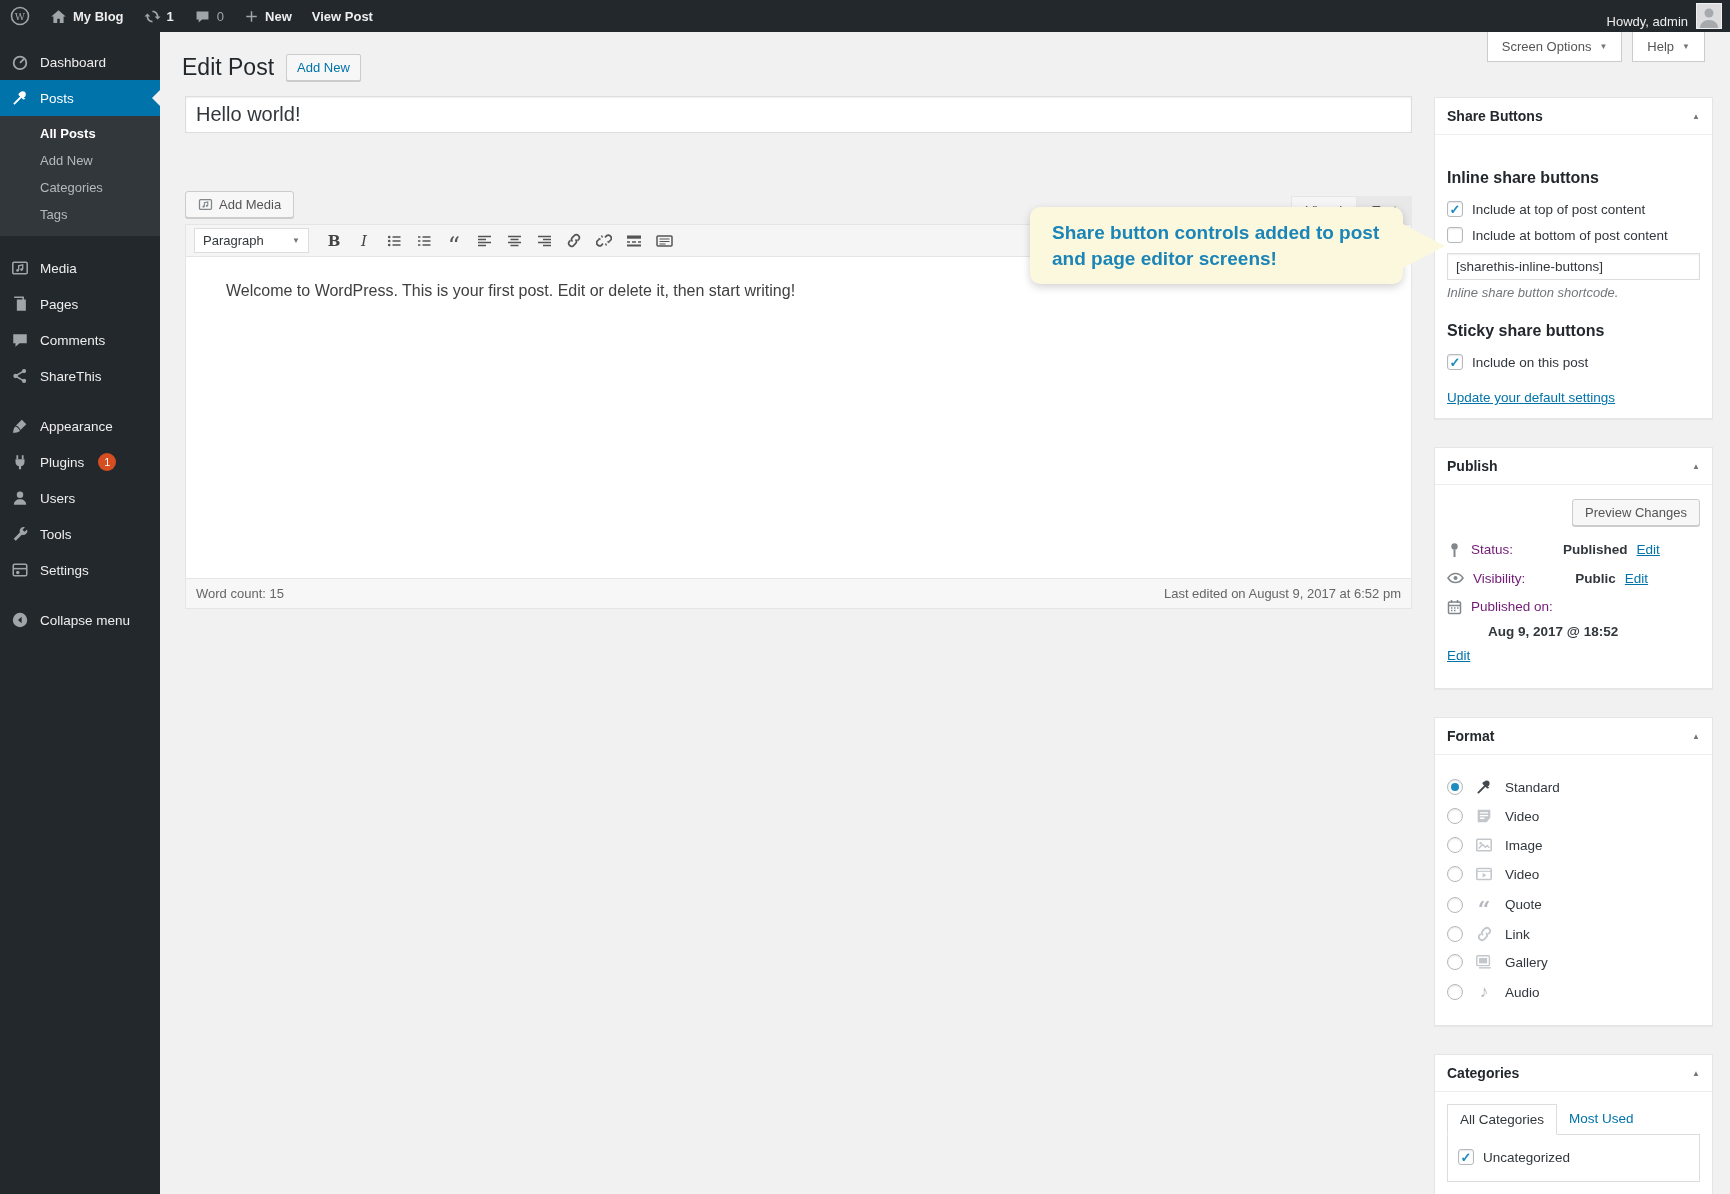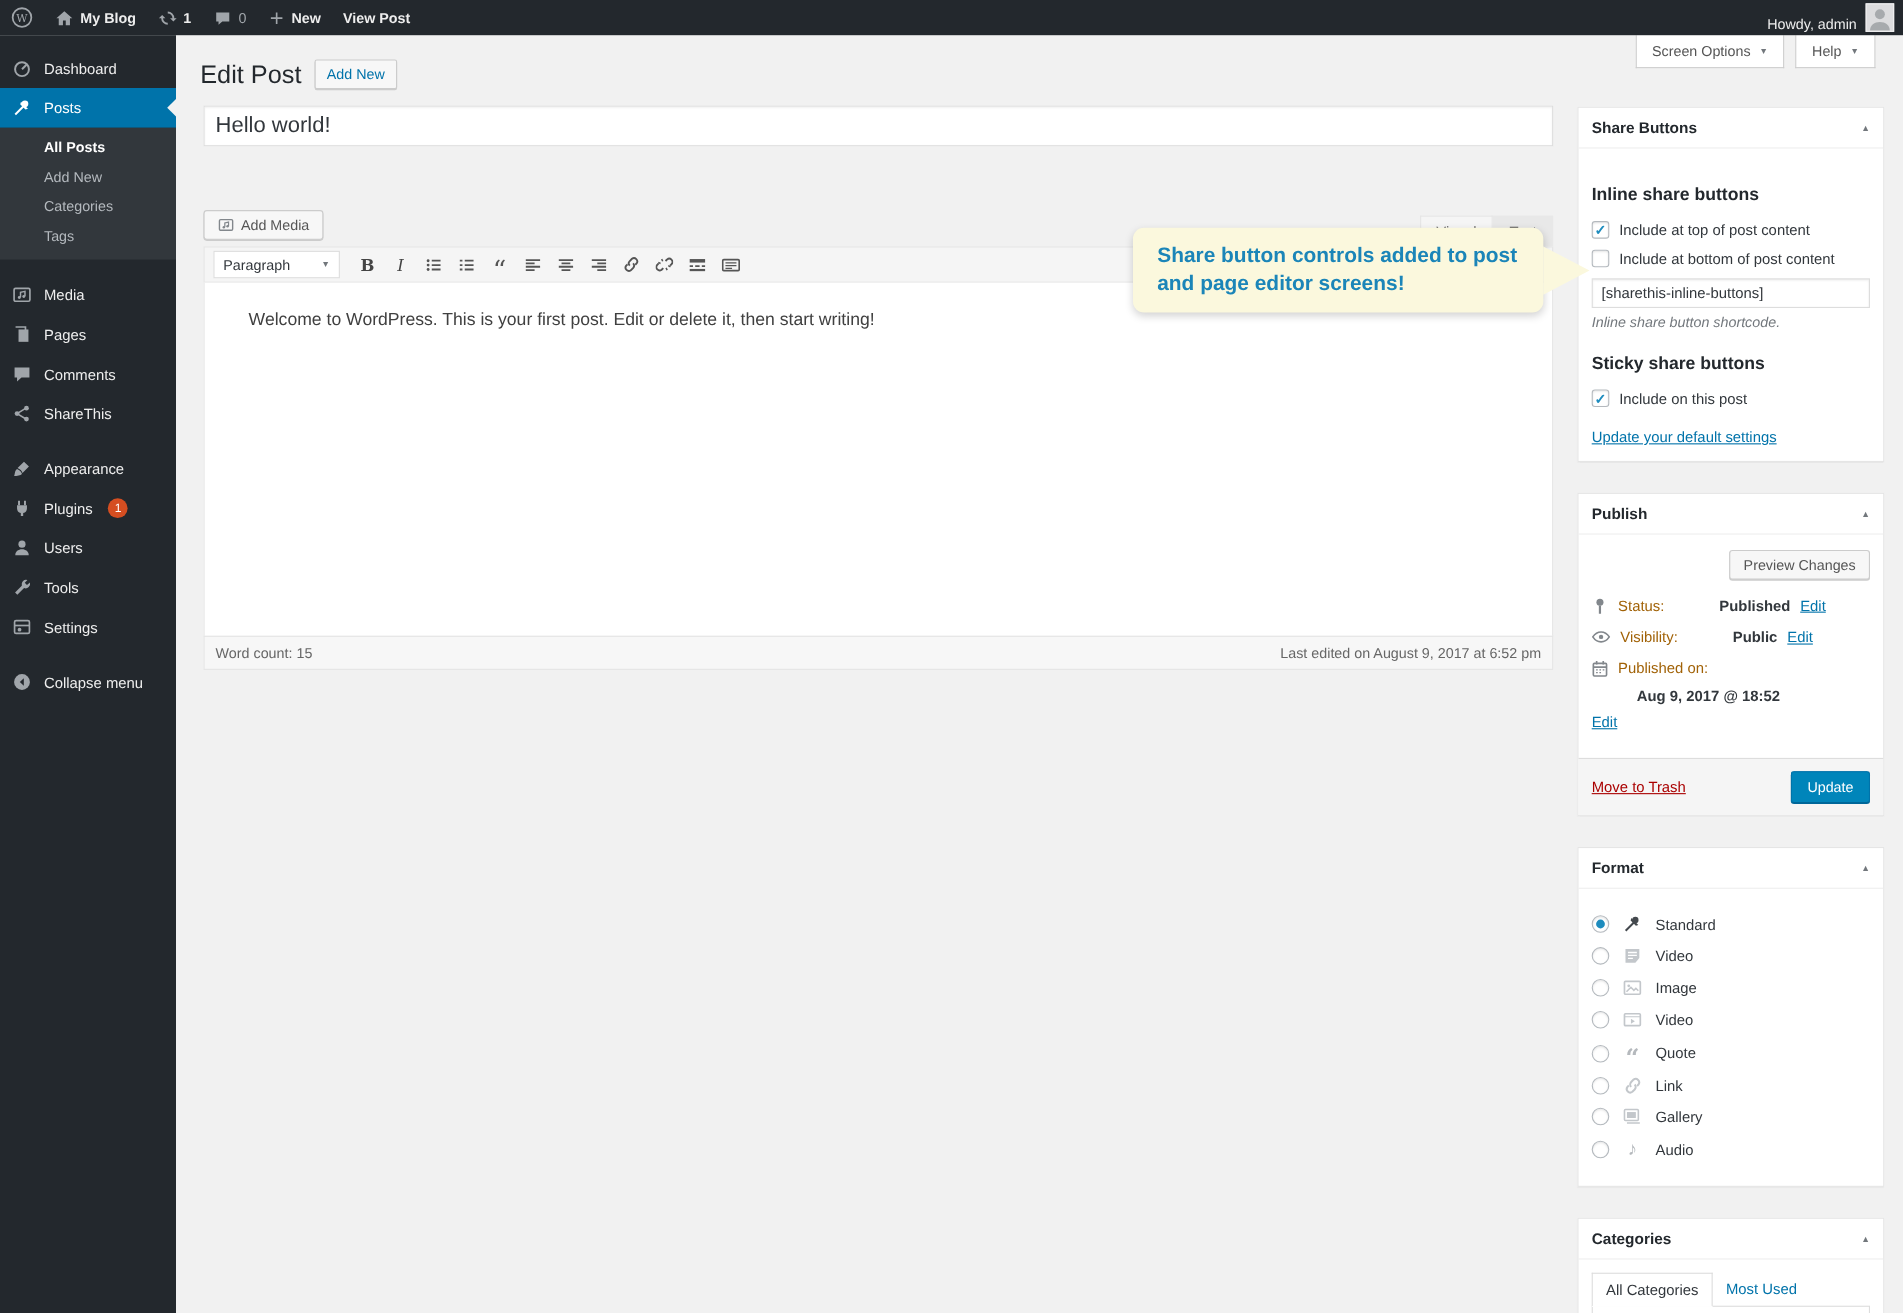--- a/index.html
+++ b/index.html
@@ -96,21 +96,21 @@
   .code-input { width:100%; border:1px solid #ddd; background:#fff; padding:5px 8px; font-size:13.5px;
     color:#32373c; font-family:"Liberation Sans",sans-serif; box-shadow:inset 0 1px 2px rgba(0,0,0,.07); }
   .hint { font-style:italic; font-size:13px; color:#72777c; margin:5px 0 10px; }
   a.blue { color:#0073aa; text-decoration:underline; font-size:13.5px; cursor:pointer; }
   .mt14 { display:inline-block; margin-top:10px; }
 
   .preview-row { text-align:right; margin:2px 0 16px; }
   .btn-secondary { background:#f7f7f7; border:1px solid #ccc; border-radius:3px; padding:5px 12px;
     font-size:13px; color:#555; cursor:pointer; box-shadow:0 1px 0 #ccc; }
   .meta-row { display:flex; align-items:flex-start; gap:9px; margin:13px 0; font-size:13.5px; color:#444; flex-wrap:wrap;}
-  .meta-row .lbl { color:#a16207; }
+  .meta-row .lbl { color:#701a75; }
   .meta-row b { color:#32373c;margin-left:41px; }
   .publish-foot { display:flex; justify-content:space-between; align-items:center;
     background:#f5f5f5; border-top:1px solid #ddd; padding:11px 12px; }
   a.trash { color:#a00; text-decoration:underline; font-size:13.5px; cursor:pointer; }
   .btn-primary { background:#0085ba; border:1px solid #0073aa; border-bottom-color:#006799; border-radius:3px;
     color:#fff; font-size:13px; padding:6px 14px; cursor:pointer; box-shadow:0 1px 0 #006799; }
 
   .fmt-row { display:flex; align-items:center; gap:11px; margin:11px 0; font-size:13.5px; color:#32373c; }
   .ficon { width:20px; display:flex; justify-content:center; color:#b5b9bd; }
   .ficon.q { font-family:"DejaVu Serif",serif; font-size:22px; line-height:12px; font-weight:700; padding-top:9px;}
@@ -503,24 +503,20 @@
                 <path d="M1.5 6.5h12" stroke="#82878c" stroke-width="1.5"></path>
                 <path d="M4.5 1v3M10.5 1v3" stroke="#82878c" stroke-width="1.5"></path>
                 <path d="M4 9h1.5M7 9h1.5M10 9h1.5M4 11.5h1.5M7 11.5h1.5" stroke="#82878c" stroke-width="1.3"></path>
               </svg>
           </span>
           <span class="lbl">Published on:</span>
           <b>Aug 9, 2017 @ 18:52</b>
           <a class="blue" style="flex-basis:100%">Edit</a>
         </div>
       </div>
-      <div class="publish-foot">
-        <a class="trash">Move to Trash</a>
-        <button class="btn-primary">Update</button>
-      </div>
     </div>
 
     <div class="panel">
       <div class="panel-h">
         <span>Format</span>
         <span class="tri">▲</span>
       </div>
       <div class="panel-b">
         <div class="fmt-row">
           <span class="radio sel"></span>

